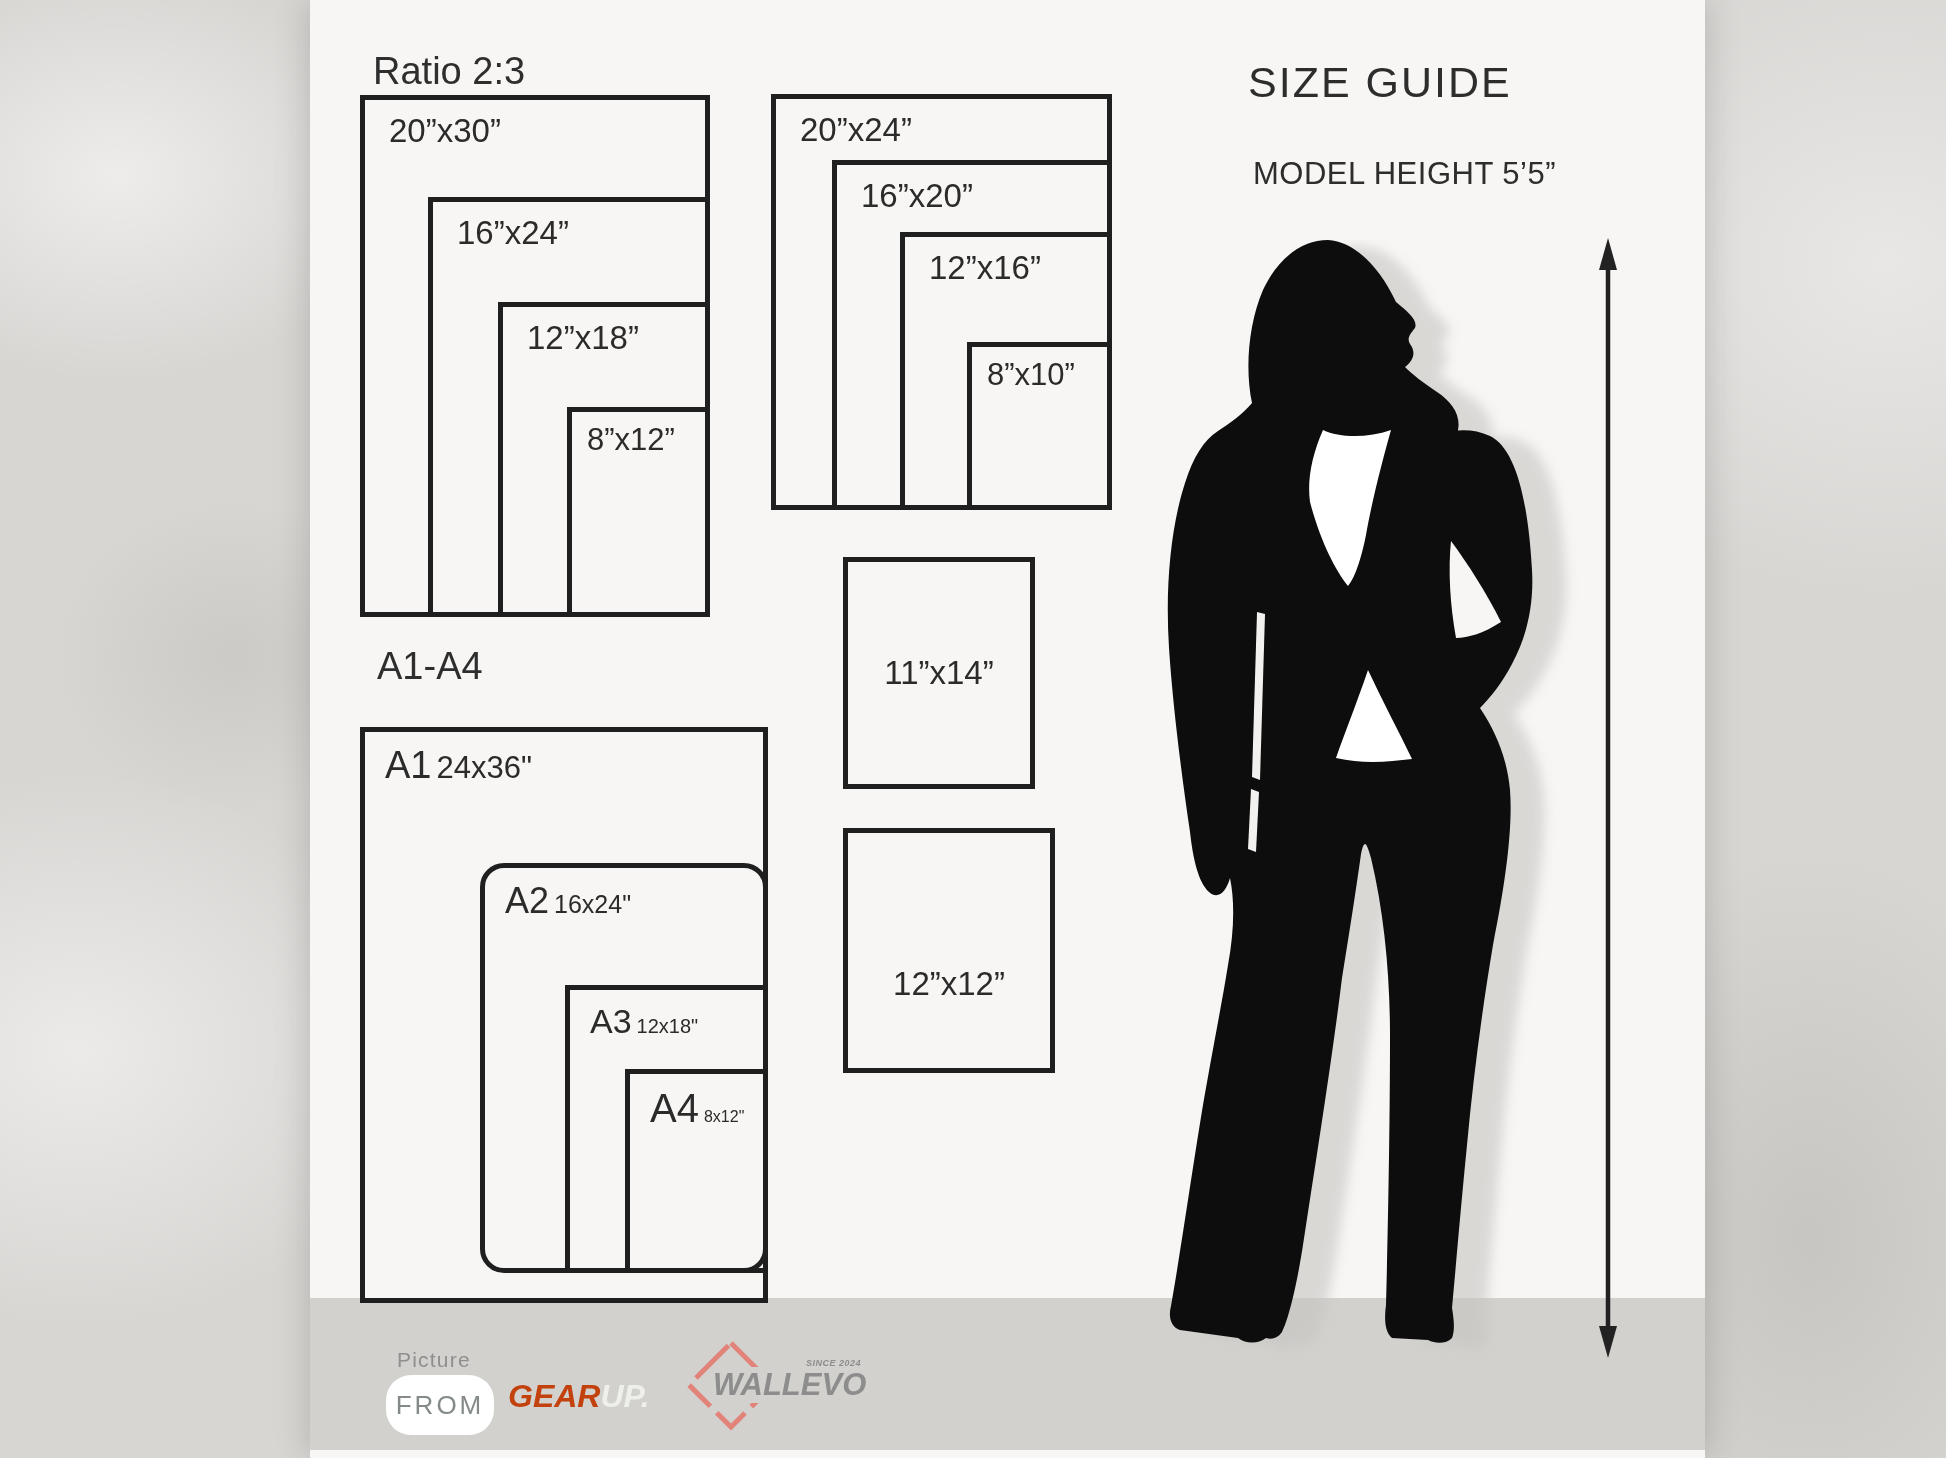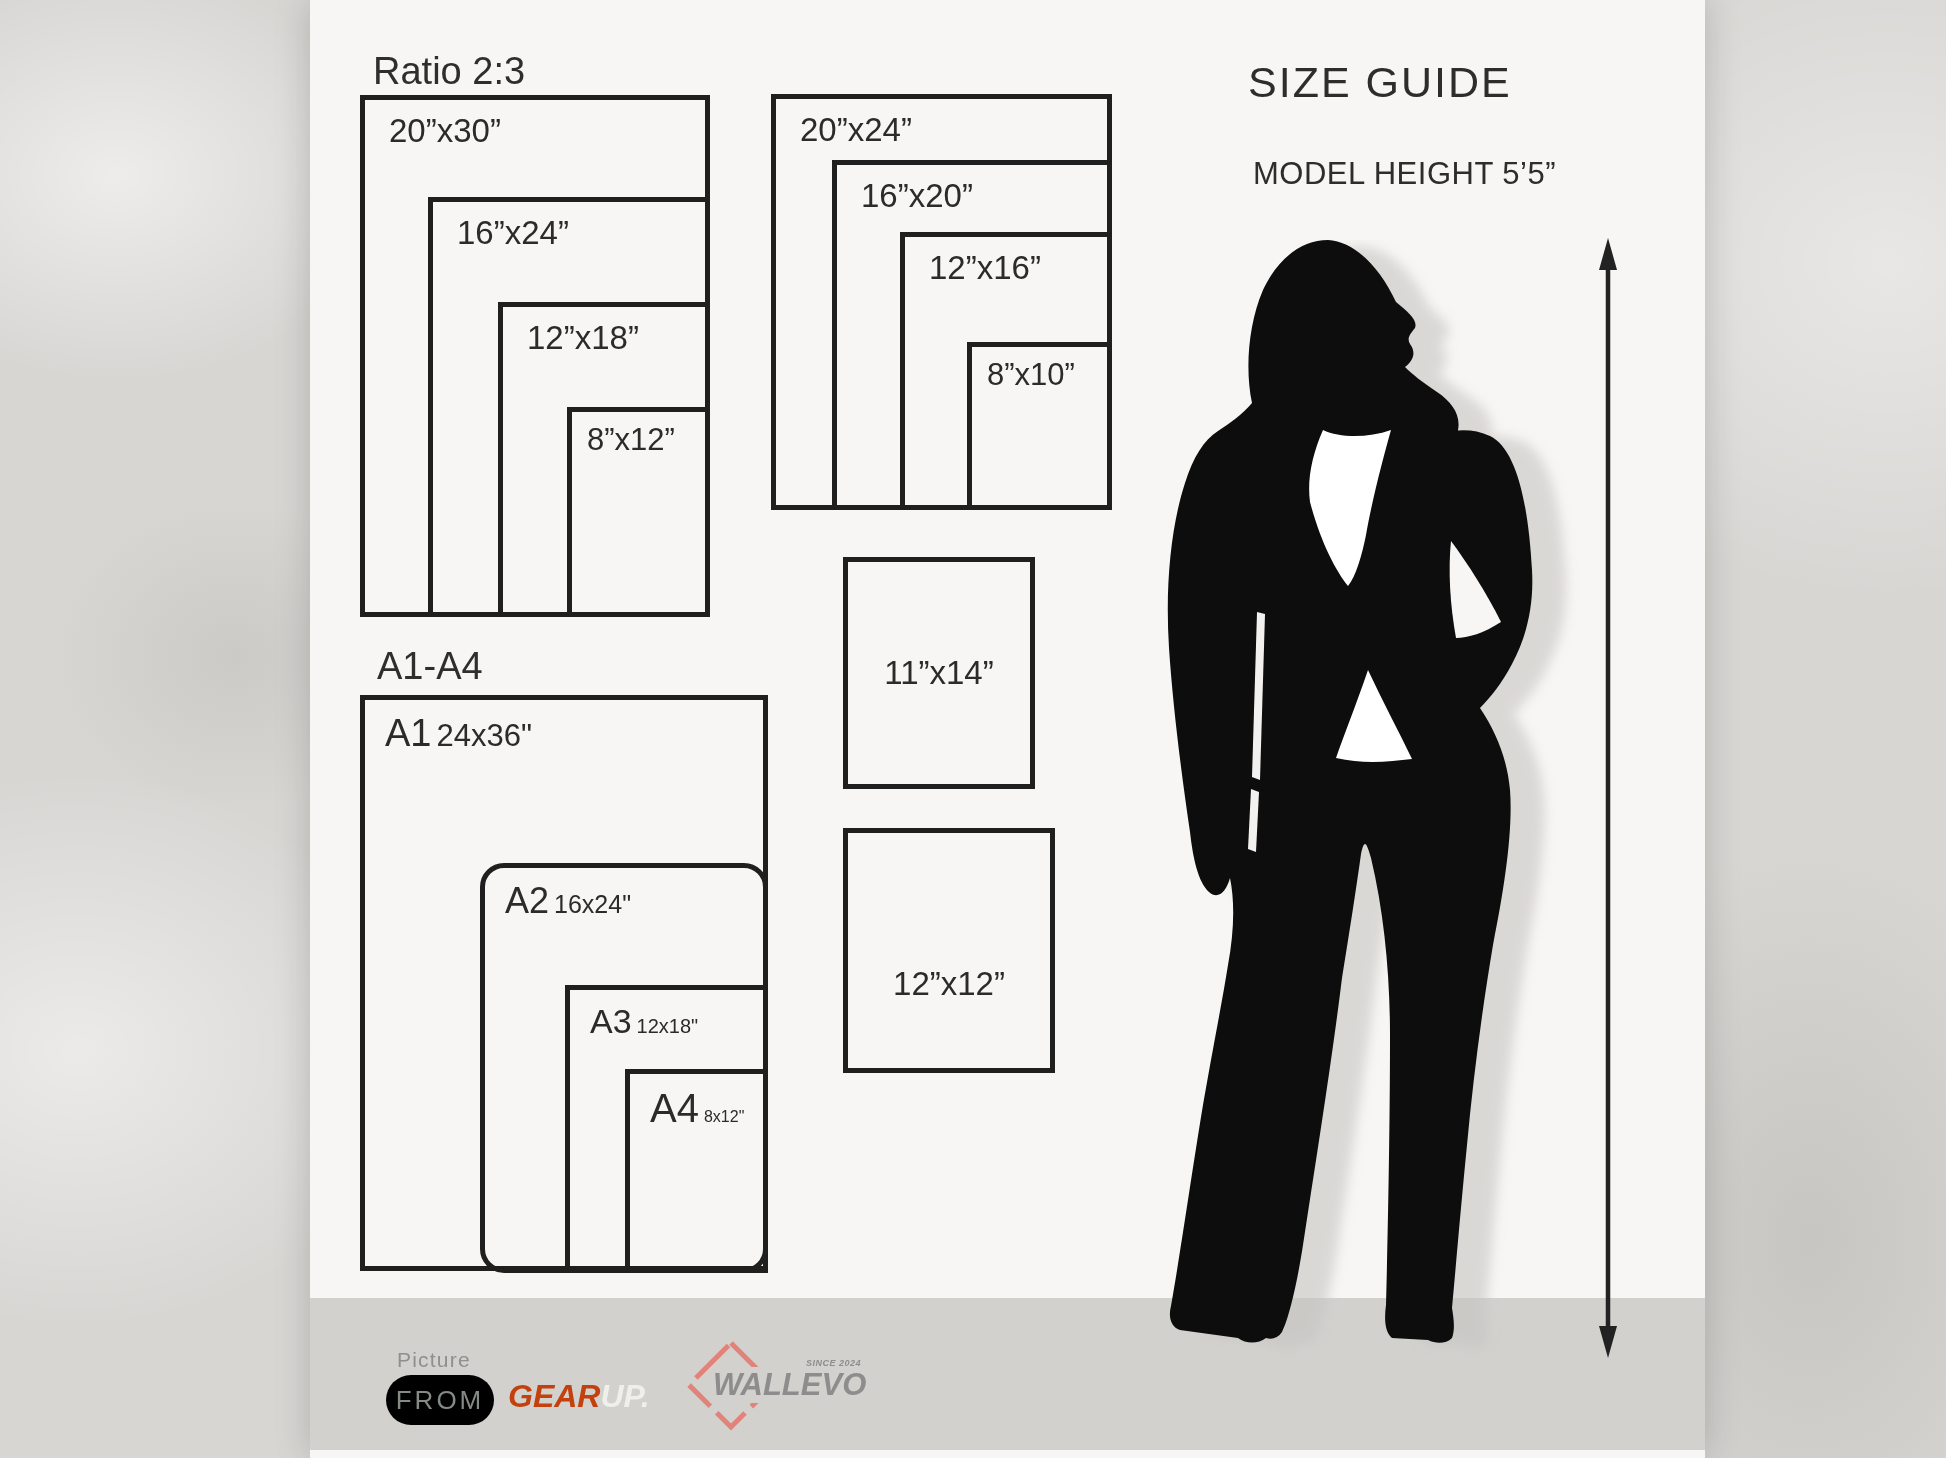--- a/index.html
+++ b/index.html
@@ -30,21 +30,21 @@
   .a3 .code{font-size:34px;} .a3 .dim{font-size:20px;}
   .a4 .code{font-size:40px;} .a4 .dim{font-size:16px;}
   .centerbox{display:flex;align-items:center;justify-content:center;}
   .centerbox .clabel{font-size:33px;color:#2b2b2b;white-space:nowrap;}
   .clabel.lower{margin-top:66px;}
   .side-title{position:absolute;left:1248px;top:58px;font-size:43px;letter-spacing:2px;color:#2d2d2d;white-space:nowrap;}
   .side-sub{position:absolute;left:1253px;top:156px;font-size:31px;letter-spacing:.5px;color:#2d2d2d;white-space:nowrap;}
   .figure-svg{position:absolute;left:1160px;top:240px;}
   .arrow-svg{position:absolute;left:1592px;top:236px;}
   .f-picture{position:absolute;left:397px;top:1348px;font-size:21px;letter-spacing:1.2px;color:#8f8f8f;}
-  .f-pill{position:absolute;left:386px;top:1375px;width:108px;height:50px;border-radius:25px;background:#000000;
+  .f-pill{position:absolute;left:386px;top:1375px;width:108px;height:60px;border-radius:25px;background:#ffffff;
           display:flex;align-items:center;justify-content:center;}
   .f-pill span{font-size:26px;letter-spacing:3px;color:#848a85;}
   .f-gearup{position:absolute;left:508px;top:1378px;font-size:32px;font-weight:bold;font-style:italic;white-space:nowrap;}
   .f-gearup .gear{color:#c2410c;}
   .f-gearup .up{color:#efefec;}
   .f-diamond{position:absolute;left:683px;top:1337px;}
   .f-wallevo{position:absolute;left:710px;top:1367px;font-size:31px;font-weight:bold;font-style:italic;color:#8d8d8d;
              background:#d2d1ce;padding:0 3px;white-space:nowrap;}
   .f-since{position:absolute;left:806px;top:1358px;font-size:9px;font-weight:bold;font-style:italic;color:#8d8d8d;letter-spacing:.5px;}
 </style>
@@ -79,21 +79,21 @@
   </div>
   <div class="sizebox" style="left:900px;top:232px;width:212px;height:278px;">
     <span class="szlabel">12”x16”</span>
   </div>
   <div class="sizebox pad-s" style="left:967px;top:342px;width:145px;height:168px;">
     <span class="szlabel">8”x10”</span>
   </div>
 
   <div class="grp-title" style="left:377px;top:645px;">A1-A4</div>
 
-  <div class="sizebox" style="left:360px;top:695px;width:408px;height:576px;">
+  <div class="sizebox" style="left:360px;top:727px;width:408px;height:576px;">
     <span class="alabel a1">
       <span class="code">A1</span>
       <span class="dim">24x36"</span>
     </span>
   </div>
   <div class="sizebox" style="left:480px;top:863px;width:288px;height:410px;border-radius:24px;">
     <span class="alabel a2">
       <span class="code">A2</span>
       <span class="dim">16x24"</span>
     </span>

